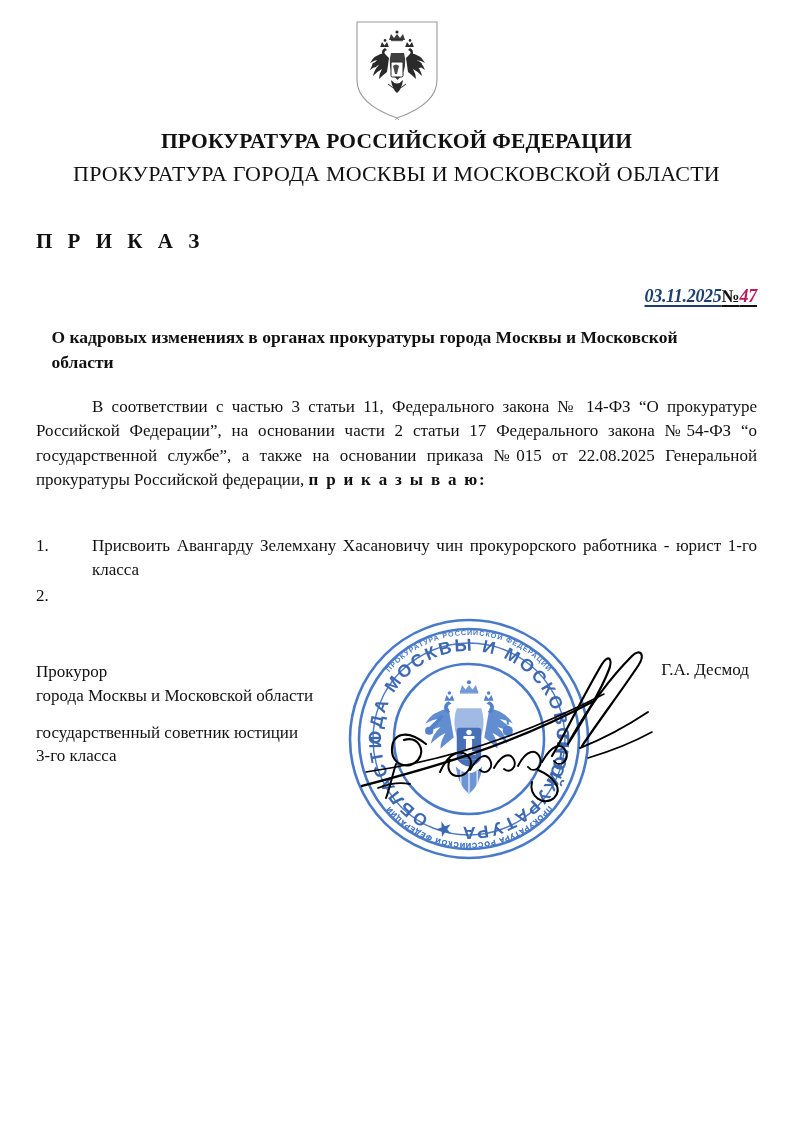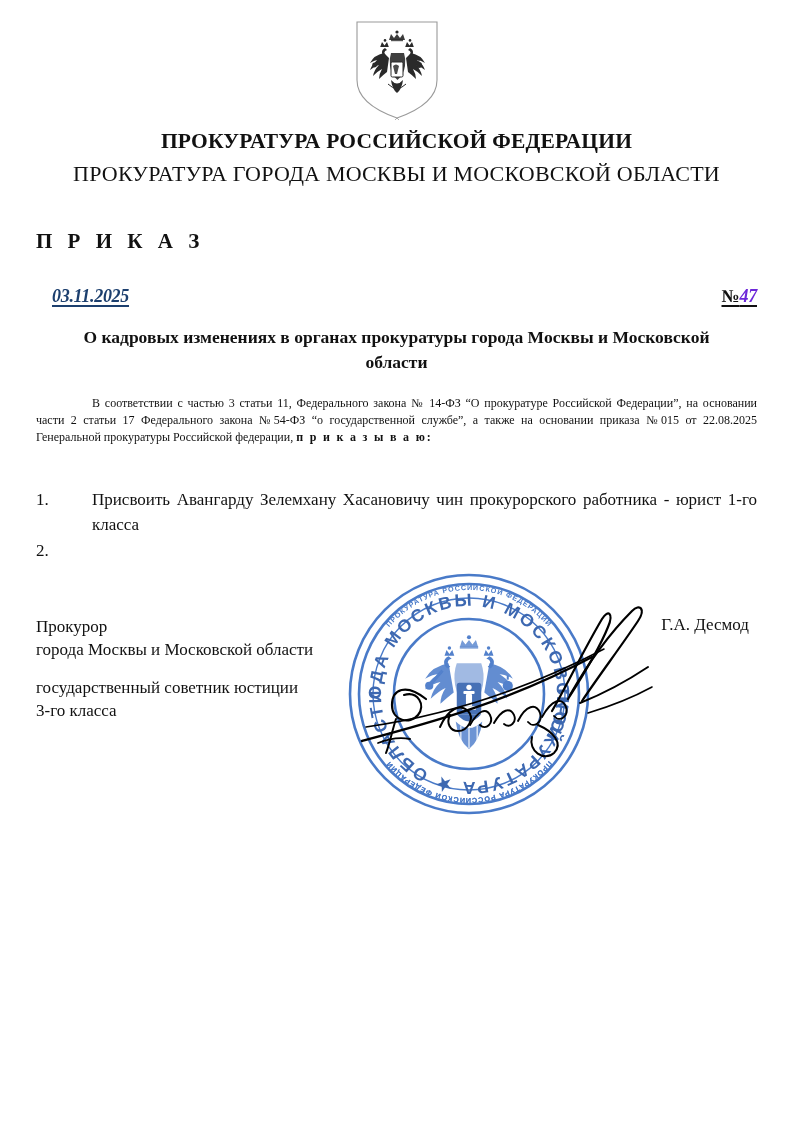--- a/index.html
+++ b/index.html
@@ -62,21 +62,21 @@
     text-align: left;
     font-size: 21px;
     font-weight: bold;
     letter-spacing: 5px;
     margin-top: 40px;
   }
 
   
   .meta-row {
     display: flex;
-    justify-content: space-between;
+    justify-content: flex-end;
     align-items: flex-end;
     margin-top: 32px;
     font-size: 17px;
     margin-left: 16px;
   }
   .doc-date {
     font-family: "Liberation Serif", "DejaVu Serif", serif;
     font-style: italic;
     font-weight: bold;
     font-size: 18px;
@@ -90,48 +90,47 @@
     font-size: 18px;
     font-weight: bold;
     color: #111111;
     text-decoration: underline;
     text-underline-offset: 3px;
     text-decoration-thickness: 2px;
     white-space: nowrap;
   }
   .doc-number .num-value {
     font-style: italic;
-    color: #6d28d9;
+    color: #be185d;
     letter-spacing: -0.3px;
   }
 
   
   .city {
     text-align: center;
     font-size: 17px;
     font-weight: bold;
     letter-spacing: 3px;
     margin-top: 20px;
   }
 
   
   .subject {
-    text-align: center;
     font-size: 17.5px;
     font-weight: bold;
     line-height: 1.45;
     margin: 18px auto 0 auto;
     max-width: 690px;
   }
 
   
   .body-para {
     text-align: justify;
     text-justify: inter-word;
-    font-size: 12px;
+    font-size: 17px;
     line-height: 1.42;
     margin-top: 20px;
     text-indent: 56px;
     hyphens: none;
   }
   .body-para .spaced-bold {
     font-weight: bold;
     letter-spacing: 1.8px;
   }
 

